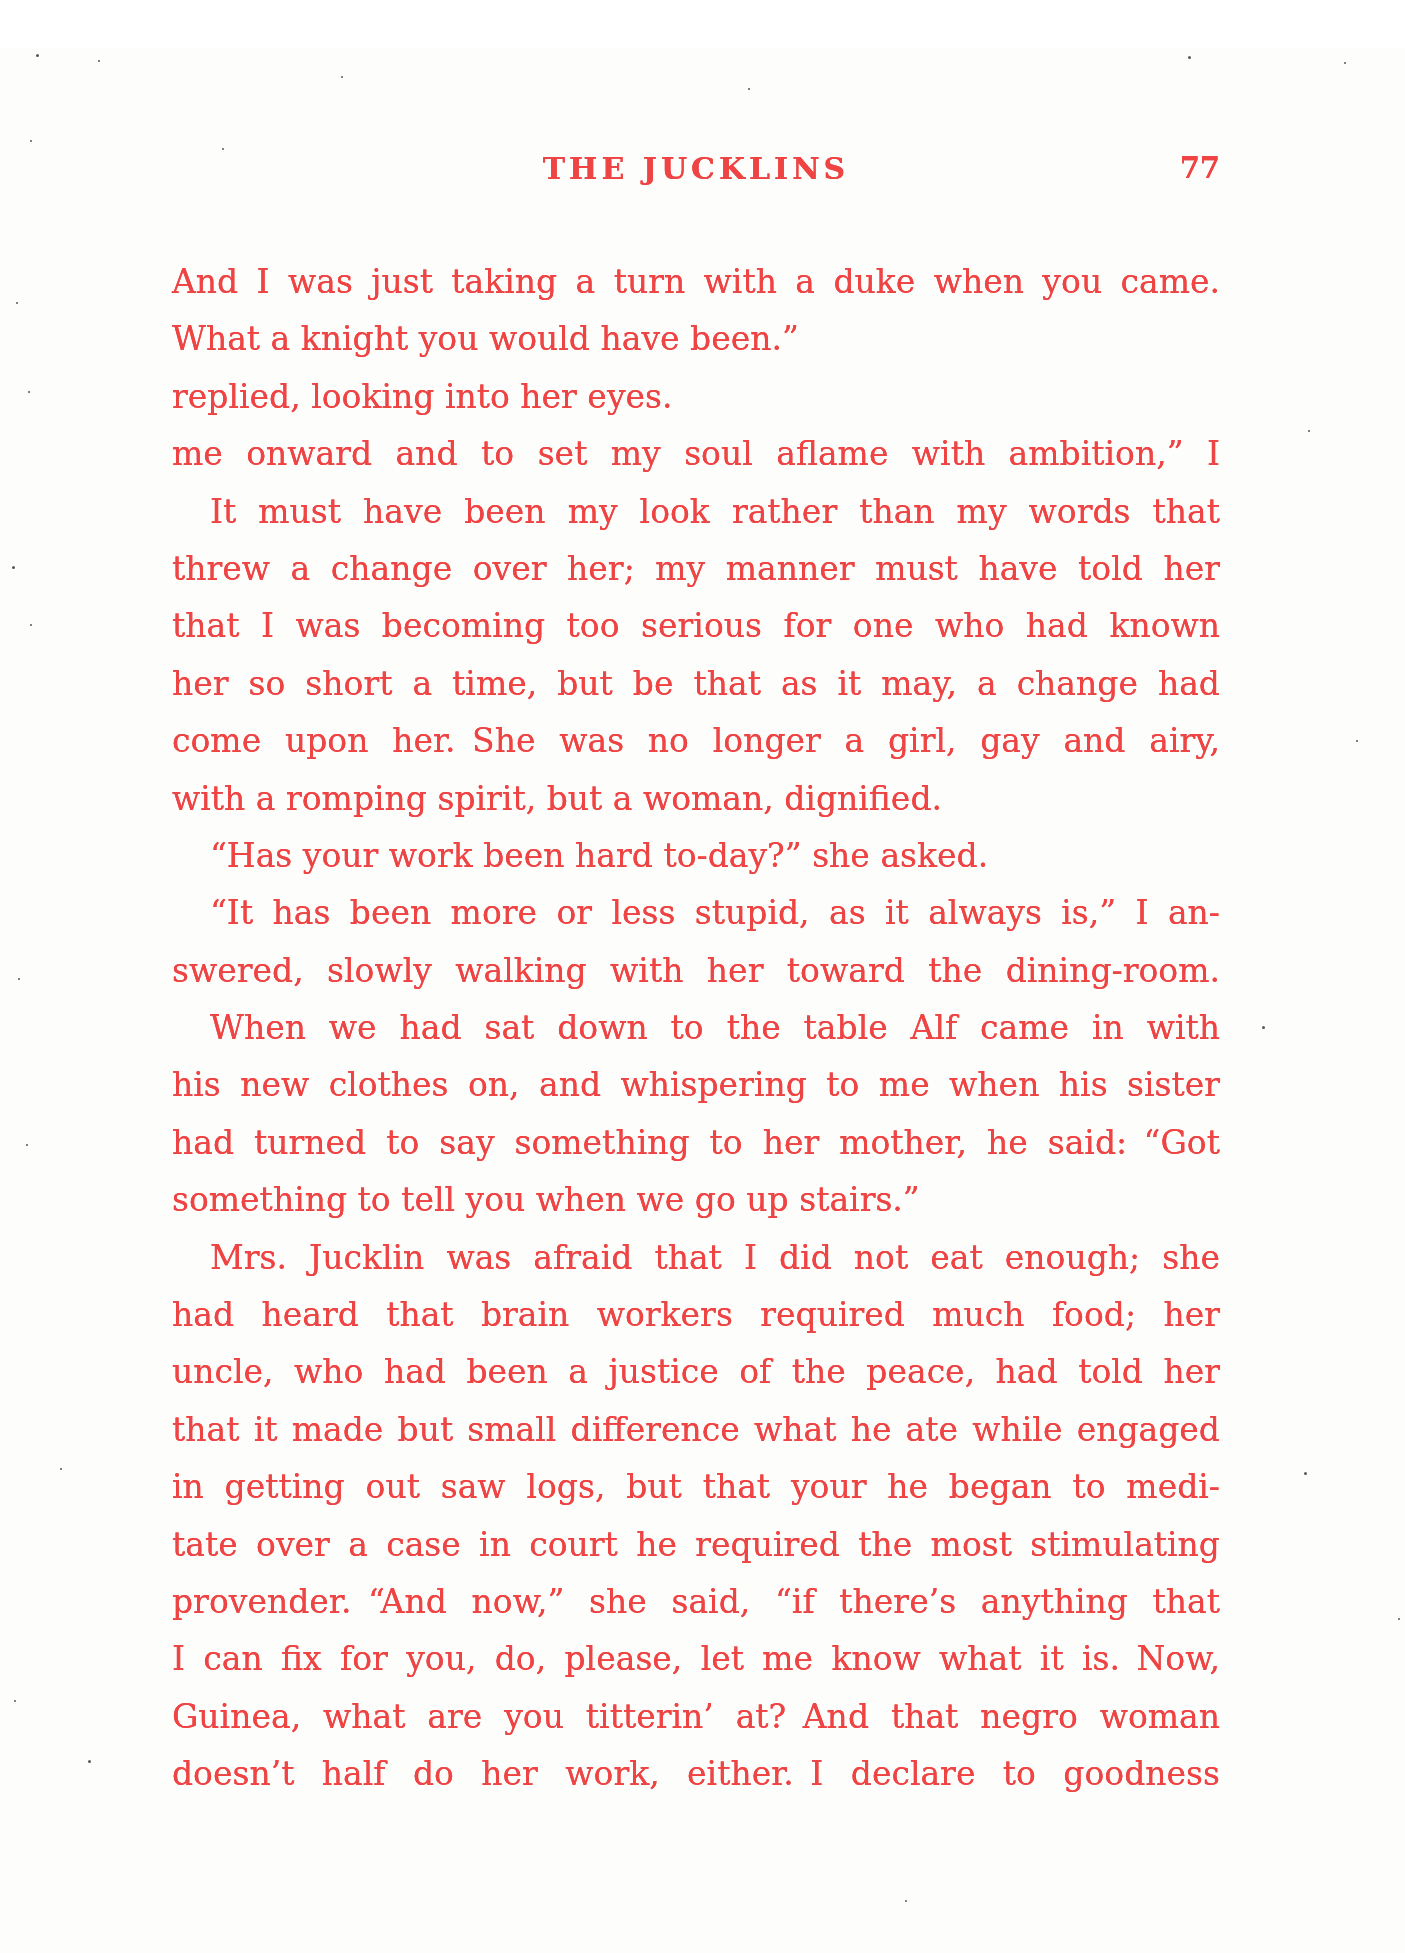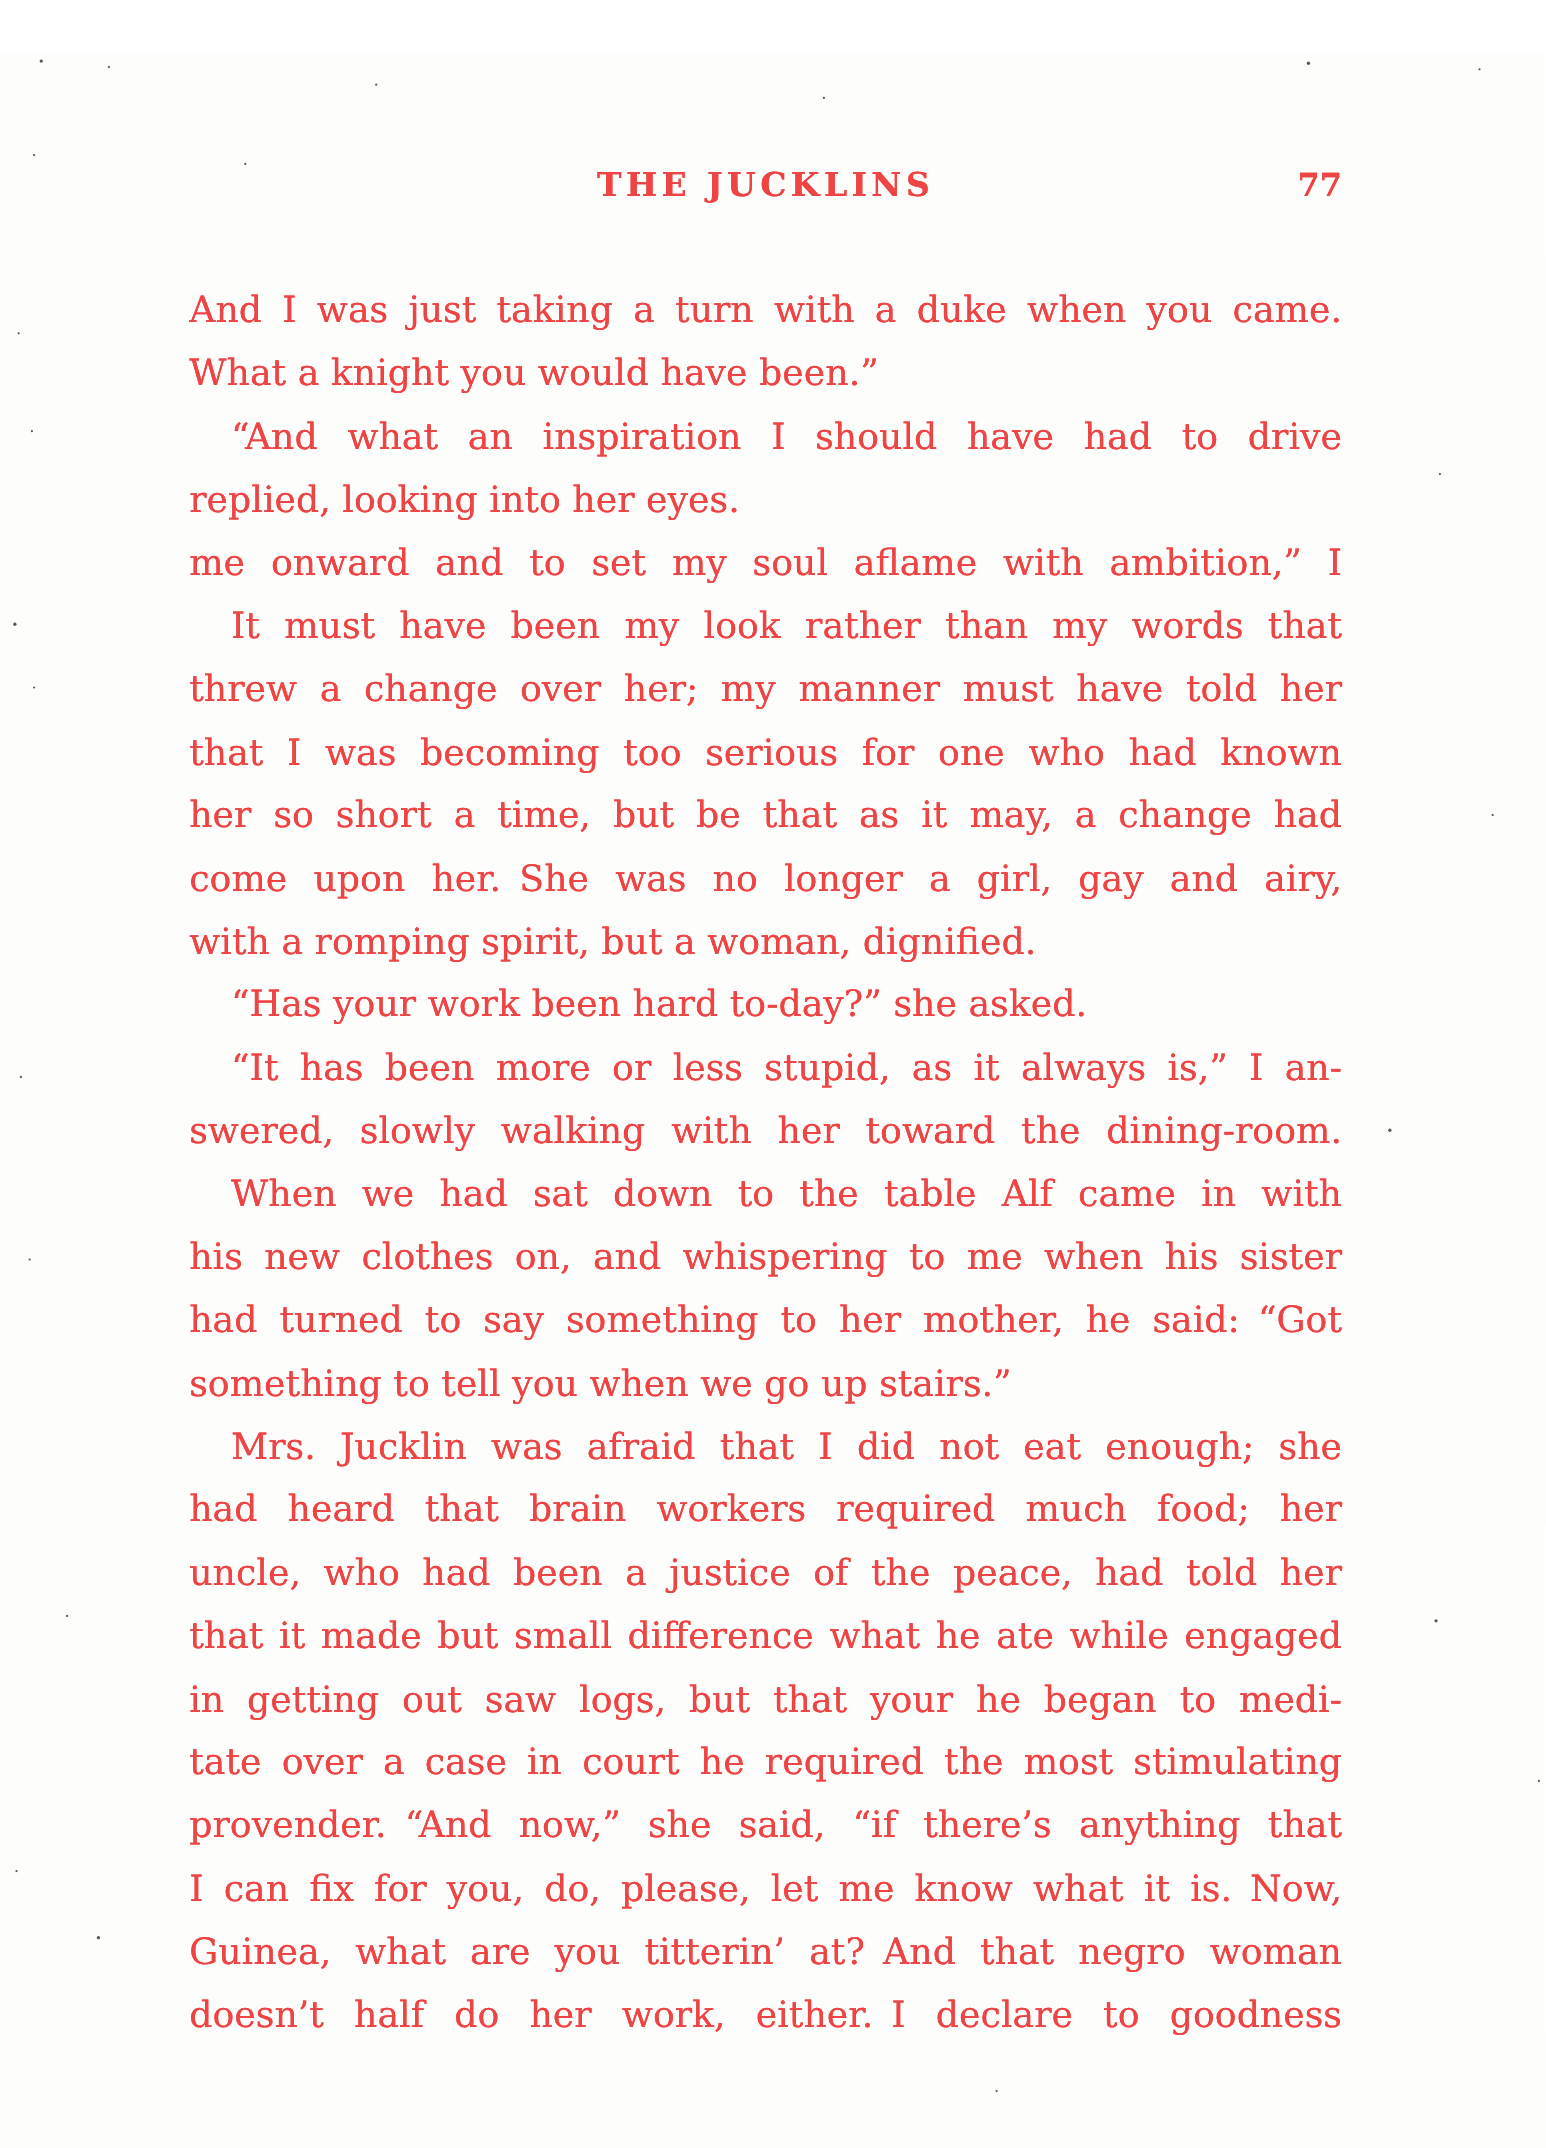--- a/index.html
+++ b/index.html
@@ -76,21 +76,20 @@
 <body>
 
 <div class="page" style="background: rgb(253, 253, 251); color: #ef4444; margin-top: 48px;">
   <div class="header">
     <span class="title">THE JUCKLINS</span>
     <span class="pagenum">77</span>
   </div>
   <div class="body-text">
       <div class="line justify">And I was just taking a turn with a duke when you came.</div>
       <div class="line">What a knight you would have been.”</div>
-      <div class="line indent justify">“And what an inspiration I should have had to drive</div>
       <div class="line">replied, looking into her eyes.</div>
       <div class="line justify">me onward and to set my soul aflame with ambition,” I</div>
       <div class="line indent justify">It must have been my look rather than my words that</div>
       <div class="line justify">threw a change over her; my manner must have told her</div>
       <div class="line justify">that I was becoming too serious for one who had known</div>
       <div class="line justify">her so short a time, but be that as it may, a change had</div>
       <div class="line justify">come upon her. She was no longer a girl, gay and airy,</div>
       <div class="line">with a romping spirit, but a woman, dignified.</div>
       <div class="line indent">“Has your work been hard to-day?” she asked.</div>
       <div class="line indent justify">“It has been more or less stupid, as it always is,” I an-</div>

